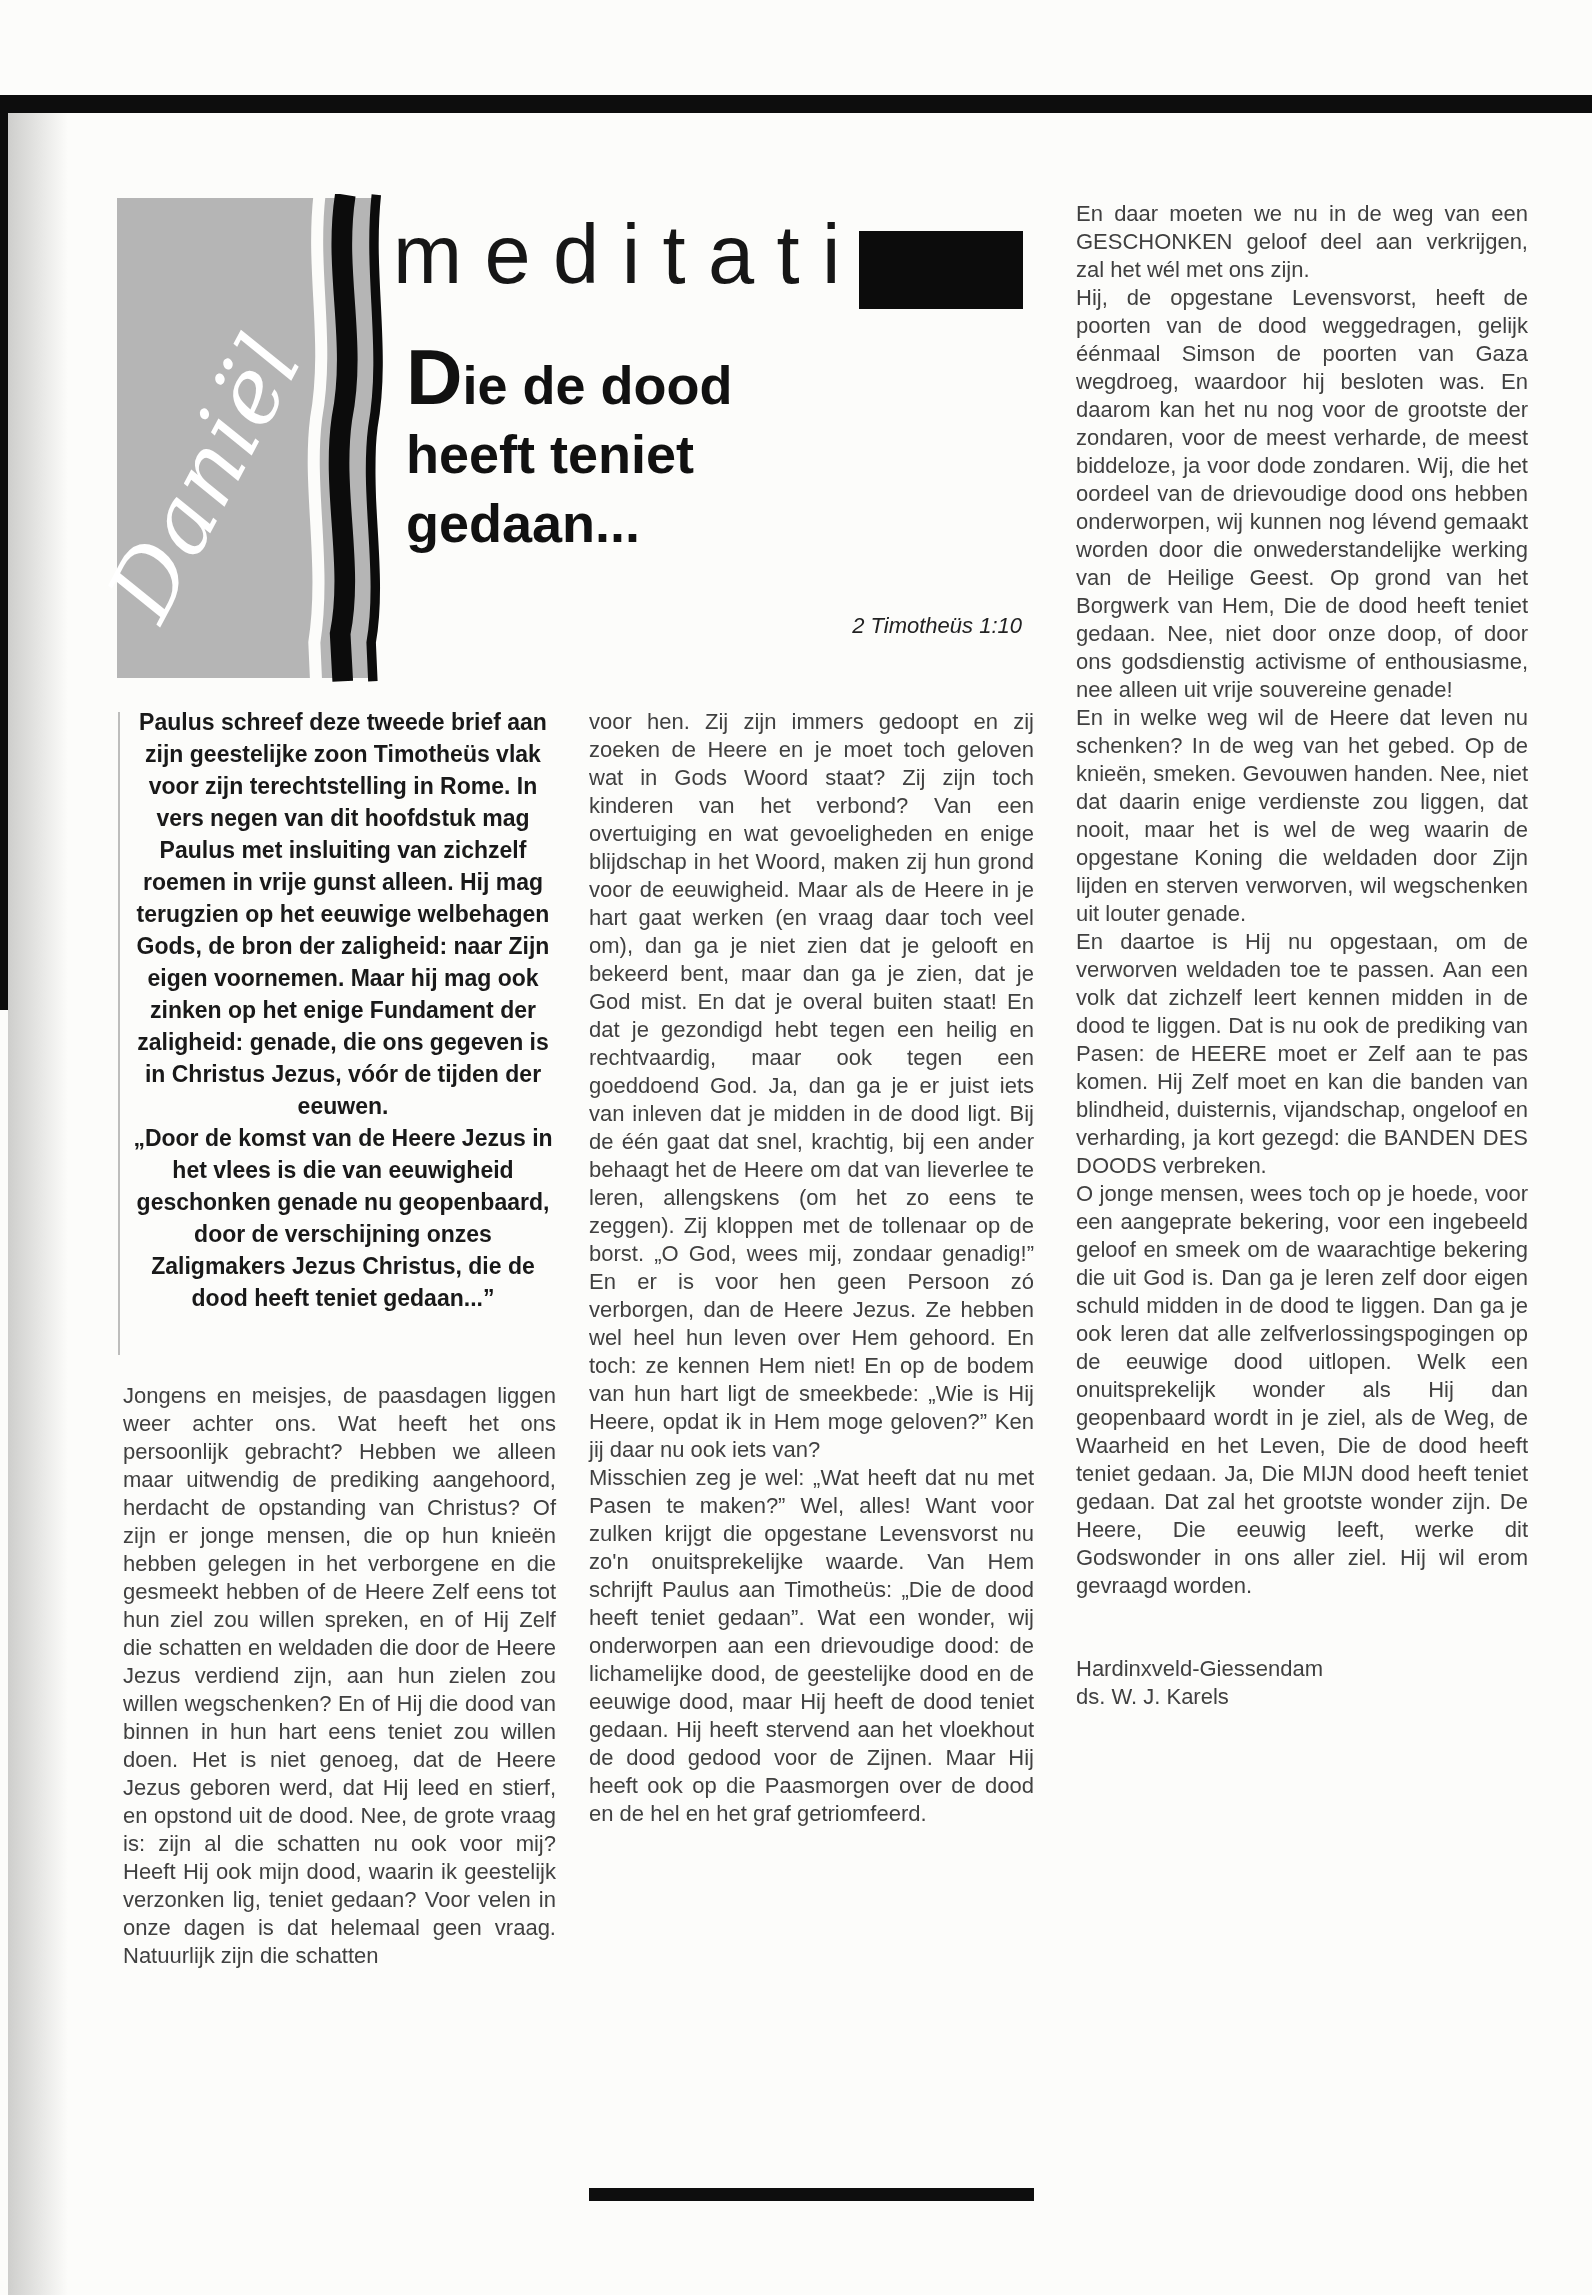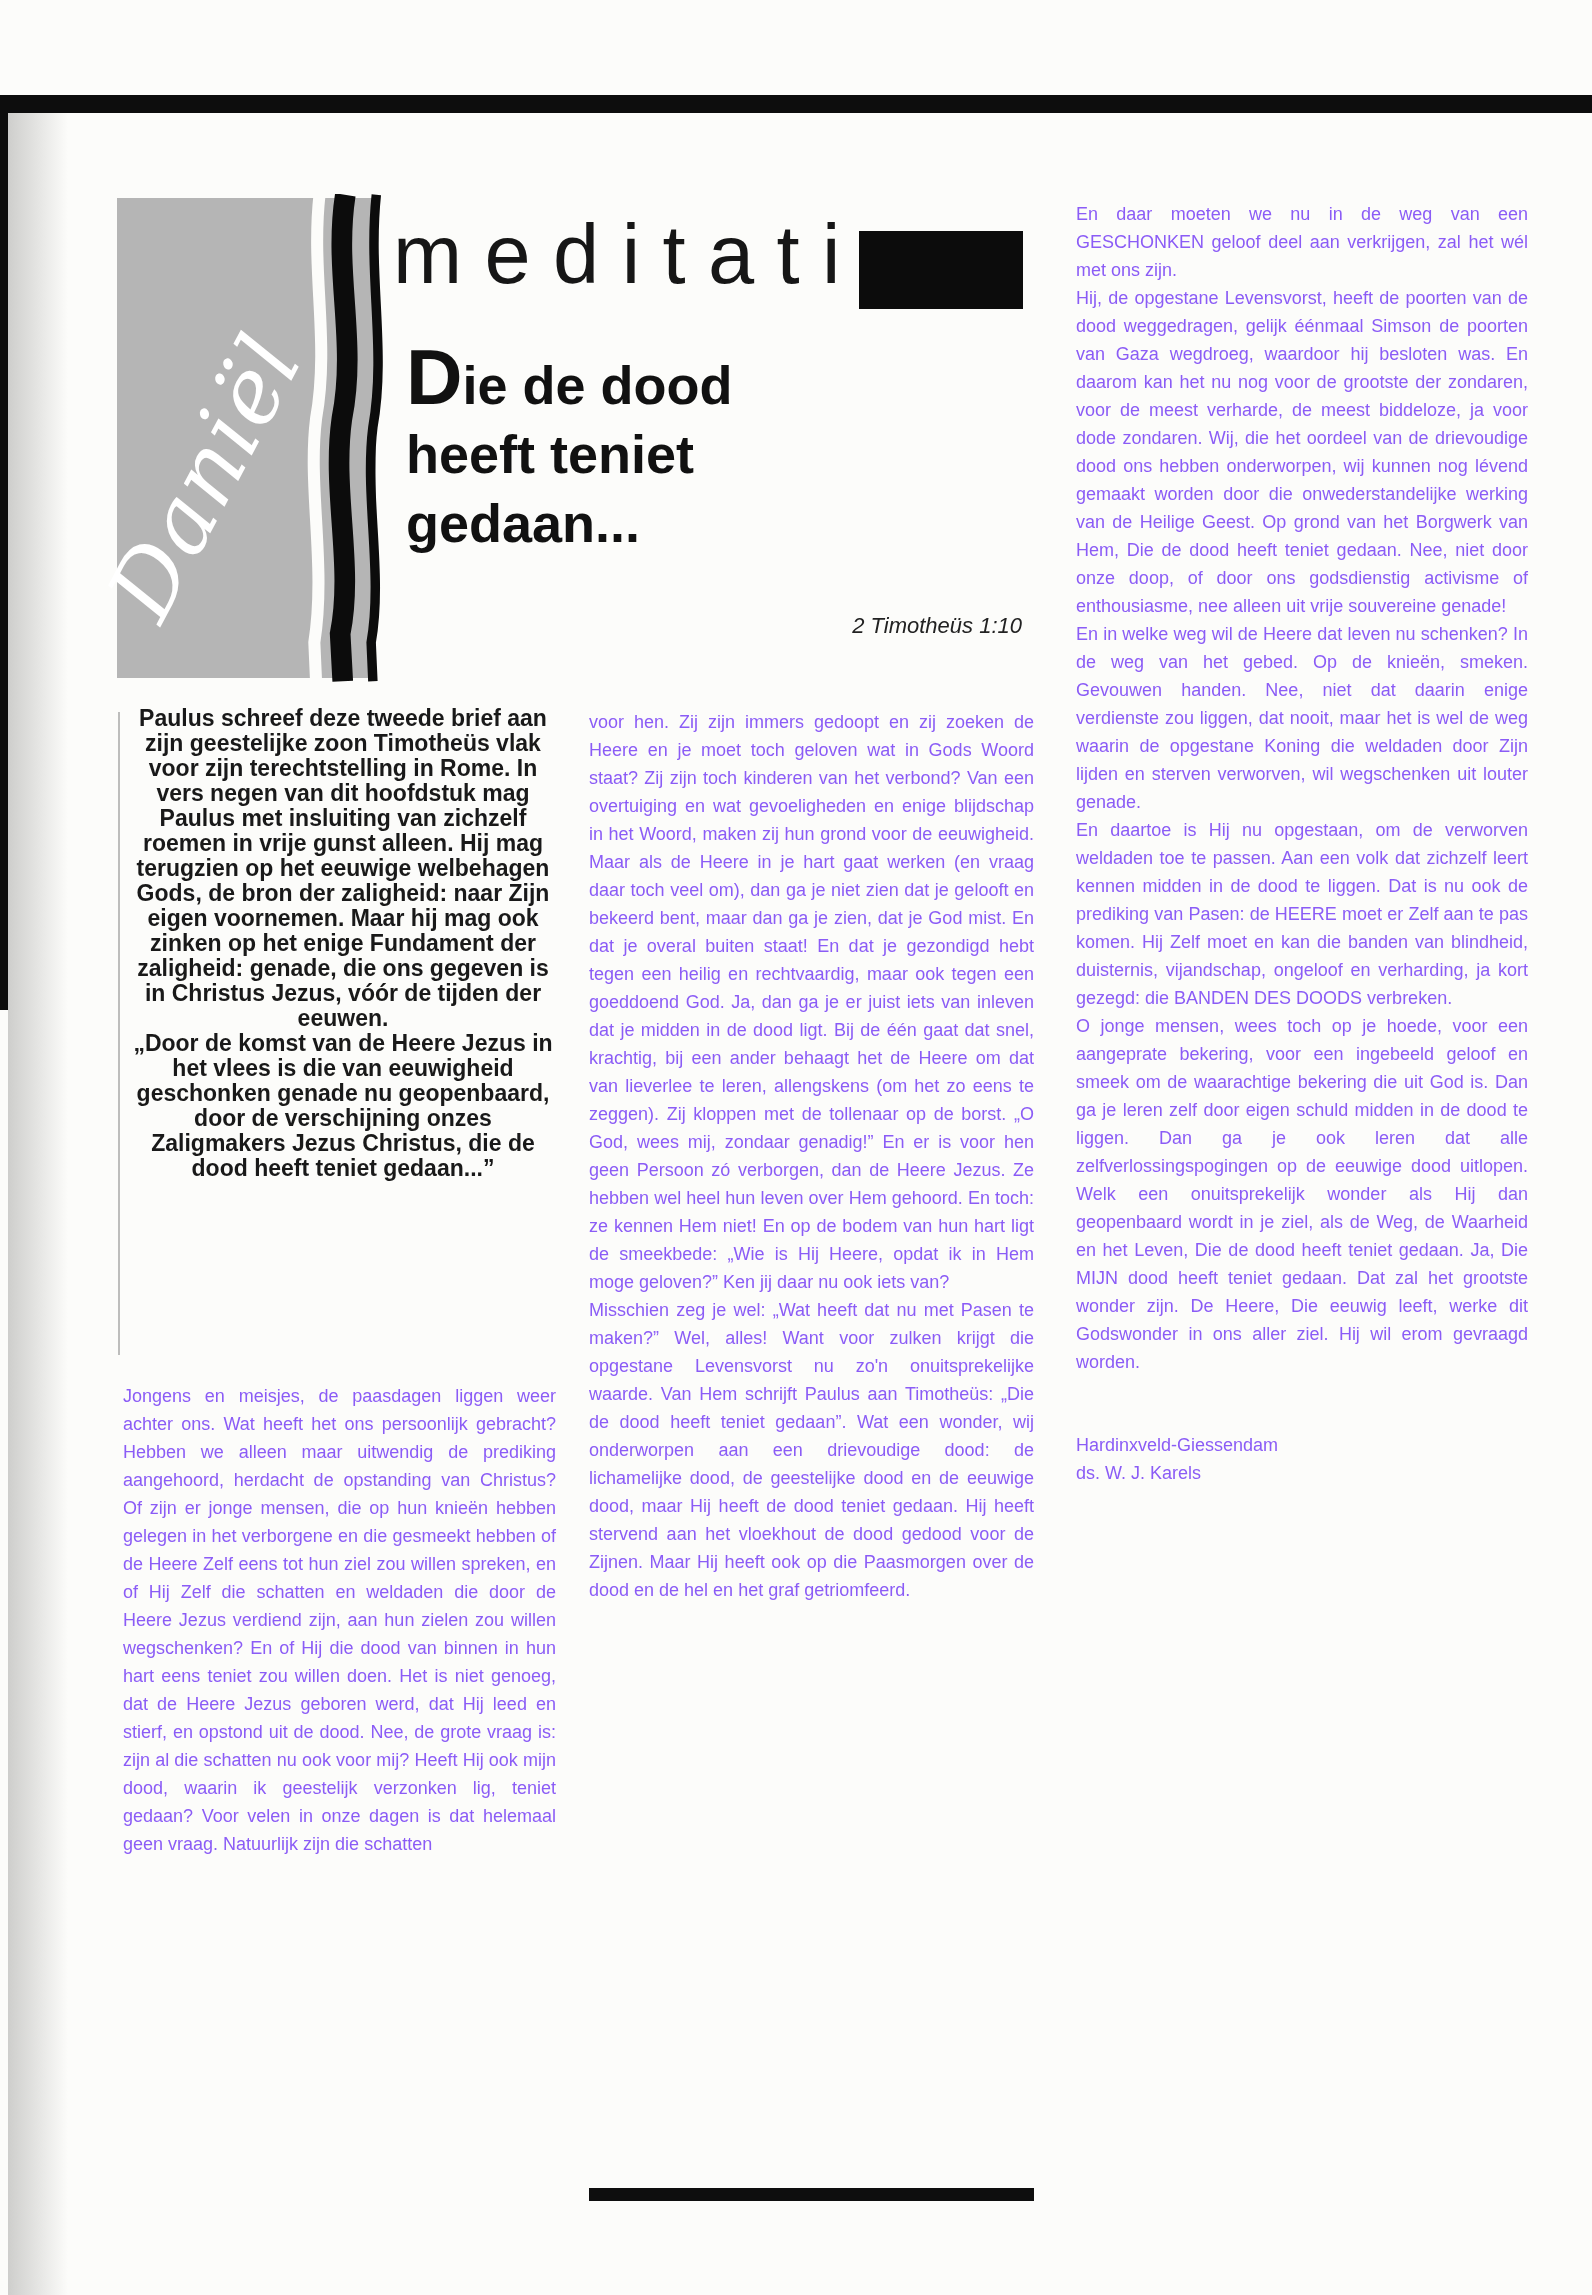--- a/index.html
+++ b/index.html
@@ -42,25 +42,25 @@
 
   .verse-ref {
     position:absolute; left:591px; top:613px; width:431px;
     text-align:right; font-style:italic; font-size:22px; color:#222222;
   }
 
   
   .intro-rule { position:absolute; left:118px; top:712px; width:1.7px; height:643px; background:#bdbdbc; }
   .intro-block {
     position:absolute; left:128px; top:706px; width:430px;
-    font-size:23px; font-weight:600; line-height:25px; text-align:center; color:#191919;
+    font-size:23px; font-weight:600; line-height:32px; text-align:center; color:#191919;
   }
   .intro-block p { margin:0; }
 
-  .col { position:absolute; font-size:18px; line-height:28px; text-align:justify; color:#8b5cf6; }
+  .col { position:absolute; font-size:22px; line-height:28px; text-align:justify; color:#404040; }
   .col p { margin:0; }
   .col-left   { left:123px;  top:1382px; width:433px; }
   .col-middle { left:589px;  top:708px;  width:445px; }
   .col-right  { left:1076px; top:200px;  width:452px; }
 
   .signoff { margin-top:55px !important; }
   .signoff-line { margin:0; }
 </style>
 </head>
 <body>

